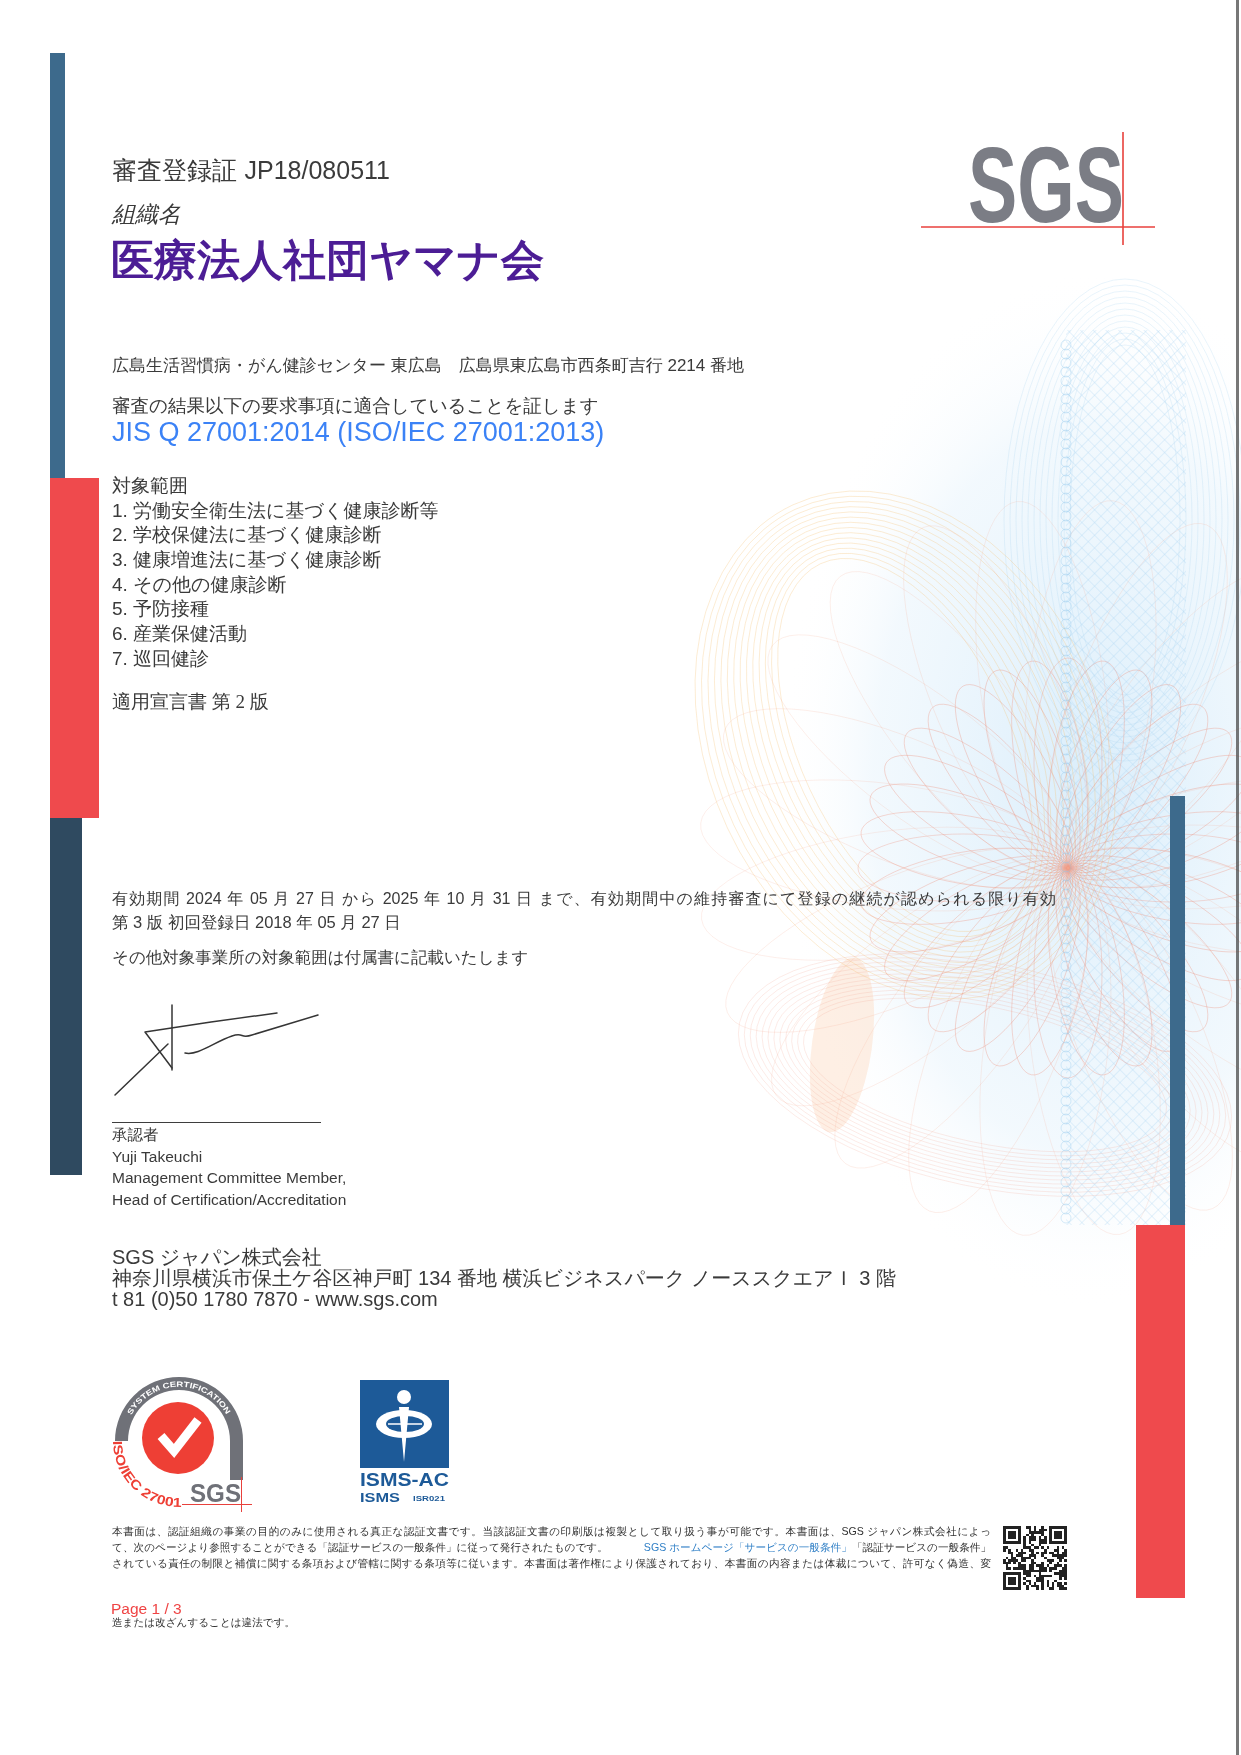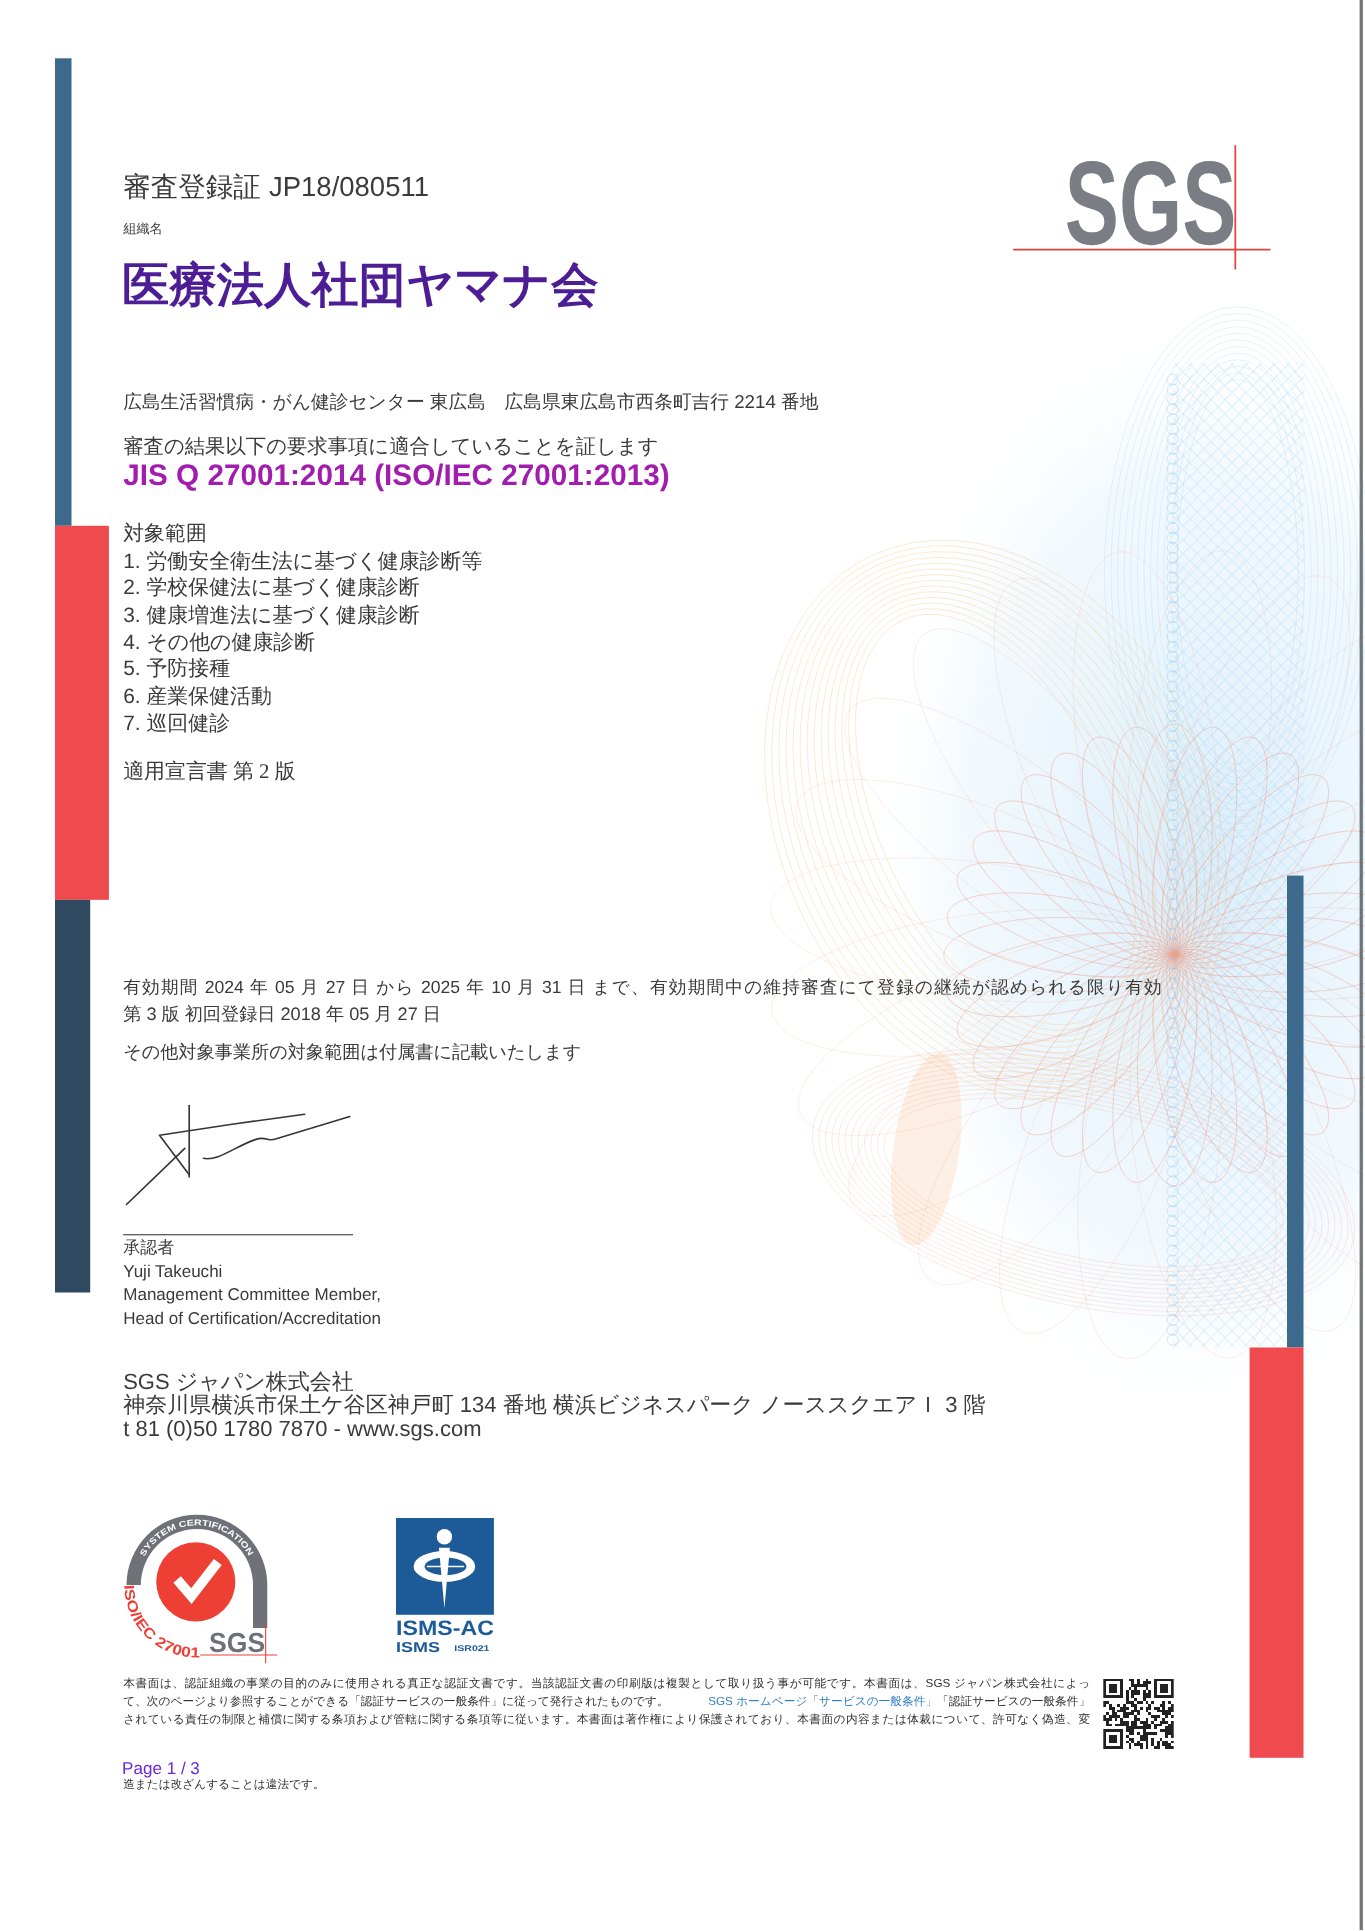--- a/index.html
+++ b/index.html
@@ -5,41 +5,41 @@
   html, body { margin: 0; padding: 0; background: #ffffff; }
   #page {
     position: relative; width: 1241px; height: 1755px; overflow: hidden;
     background: #ffffff; color: #3a3a3a;
     font-family: "Liberation Sans", "DejaVu Sans", sans-serif;
   }
   .layer { position: absolute; left: 0; top: 0; pointer-events: none; }
   .abs { position: absolute; white-space: nowrap; line-height: 1.2; z-index: 3; }
   .title { font-size: 25px; color: #3b3b3b; }
   .title .num { margin-left: 0.3em; }
-  .org-label { font-size: 12px; }
+  .org-label { font-size: 23px; font-style: italic; }
   .org-name { font-size: 43px; font-weight: 700; color: #4c1d95; letter-spacing: 0; }
   .site { font-size: 17px; }
   .statement { font-size: 18.5px; }
-  .standard { font-size: 27px; font-weight: 700; color: #a21caf; }
+  .standard { font-size: 27px; font-weight: 400; color: #3b82f6; }
   .scope { font-size: 19px; line-height: 24.65px; }
   .scope div { white-space: nowrap; }
   .soa { font-size: 19px; font-family: Liberation Serif, serif; }
   .justify-line {
     position: absolute; z-index: 3; overflow: hidden; white-space: normal;
     text-align: justify; text-align-last: justify;
   }
   .validity { font-size: 16px; line-height: 22px; height: 22px; width: 944px; }
   .edition, .appendix { font-size: 16.5px; }
   .sig-line { position: absolute; left: 112px; top: 1122px; width: 209px; height: 0; border-top: 1.3px solid #3e3e3e; z-index: 3; }
   .approver { font-size: 15.5px; line-height: 21.7px; }
   .issuer { font-size: 20px; line-height: 21px; }
   .disc { font-size: 10.6px; line-height: 15.6px; height: 15.6px; width: 879px; color: #2f2f2f; }
   .disc.last { text-align: left; text-align-last: left; margin-top: 44px; }
   .disc .link { color: #2f7fc6; margin-left: 36px; }
-  .page-no { font-size: 15.5px; color: #6d28d9; }
+  .page-no { font-size: 15.5px; color: #ef4444; }
   svg text { font-family: "Liberation Sans", "DejaVu Sans", sans-serif; }
 </style>
 </head>
 <body>
 
 <div id="page">
 
   <svg class="layer" width="1241" height="1755" viewBox="0 0 1241 1755">
     <defs>
       <radialGradient id="wash" cx="50%" cy="50%" r="50%">

